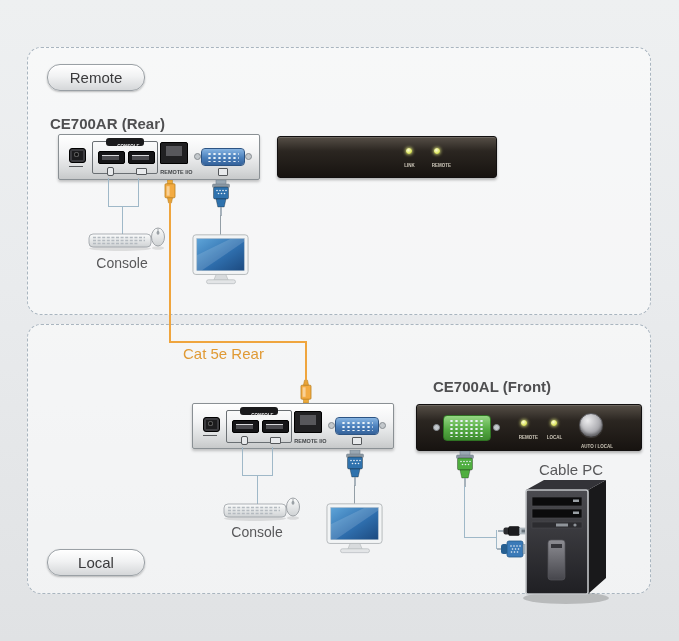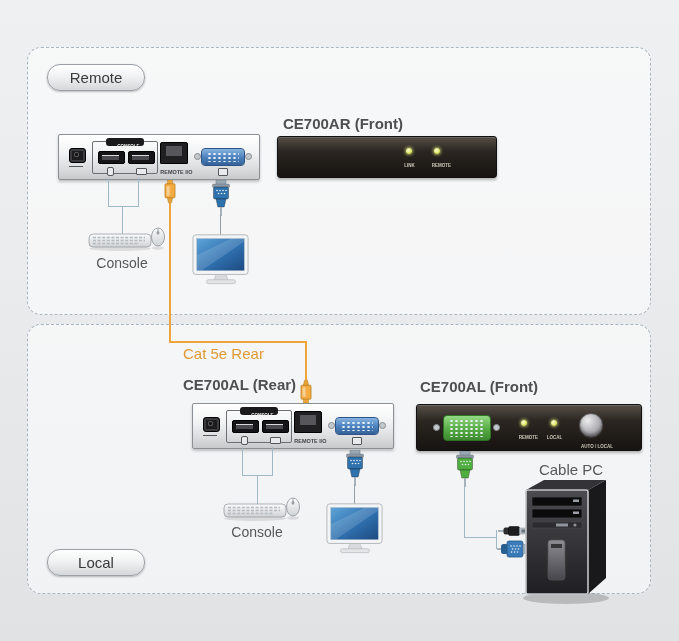--- a/index.html
+++ b/index.html
@@ -170,20 +170,21 @@
   <div class="zone" style="left:27px;top:47px;width:622px;height:266px;"></div>
   <div class="zone" style="left:27px;top:324px;width:622px;height:268px;"></div>
 
   <div class="pill" style="left:47px;top:64px;">
     <span>Remote</span>
   </div>
   <div class="pill" style="left:47px;top:549px;">
     <span>Local</span>
   </div>
 
+  <div class="title" style="left:50px;top:115px;">CE700AR (Rear)</div>
 
   <div class="panel-rear" style="left:58px;top:134px;">
     <div class="power" style="left:10px;top:13px;"></div>
     <div class="polarity" style="left:10px;top:31px;"></div>
 
     <div class="cgroup" style="left:33px;top:6px;width:64px;height:31px;">
       <div class="ctab tl s45" style="left:13px;top:-4px;width:38px;height:8px;">
         <span>CONSOLE</span>
       </div>
       <div class="usb" style="left:5px;top:9px;"></div>
@@ -198,21 +199,20 @@
     </div>
 
     <div class="screw" style="left:135px;top:18px;"></div>
     <div class="vgaport" style="left:142px;top:13px;width:42px;">
       <div class="vgadots"></div>
     </div>
     <div class="screw" style="left:186px;top:18px;"></div>
     <div class="abs" style="left:159px;top:33px;width:8px;height:6px;border:1px solid #55585b;border-radius:1px;background:#e8eaec;"></div>
   </div>
 
-  <div class="title" style="left:283px;top:115px;">CE700AR (Front)</div>
 
   <div class="panel-front" style="left:277px;top:136px;width:218px;height:40px;">
     <div class="led" style="left:128px;top:11px;"></div>
     <div class="tl s45 lite" style="left:116px;top:20px;width:30px;">
       <span>LINK</span>
     </div>
     <div class="led" style="left:156px;top:11px;"></div>
     <div class="tl s45 lite" style="left:144px;top:20px;width:30px;">
       <span>REMOTE</span>
     </div>
@@ -240,21 +240,20 @@
       <use href="#sym-rj45c"></use>
     </svg>
   <div class="cable" style="left:169px;top:204px;width:2px;height:138px;"></div>
   <div class="cable" style="left:169px;top:341px;width:138px;height:2px;"></div>
   <div class="cable" style="left:305px;top:341px;width:2px;height:38px;"></div>
   <svg class="abs" style="left:299px;top:377px;width:14px;height:26px;transform:scaleY(-1);">
       <use href="#sym-rj45c"></use>
     </svg>
   <div class="cablelabel" style="left:183px;top:345px;">Cat 5e Rear</div>
 
-  <div class="title" style="left:183px;top:376px;">CE700AL (Rear)</div>
 
   <div class="panel-rear" style="left:192px;top:403px;">
     <div class="power" style="left:10px;top:13px;"></div>
     <div class="polarity" style="left:10px;top:31px;"></div>
 
     <div class="cgroup" style="left:33px;top:6px;width:64px;height:31px;">
       <div class="ctab tl s45" style="left:13px;top:-4px;width:38px;height:8px;">
         <span>CONSOLE</span>
       </div>
       <div class="usb" style="left:5px;top:9px;"></div>
@@ -287,21 +286,21 @@
   <div class="cap" style="left:217px;top:524px;width:80px;">Console</div>
 
   <svg class="abs" style="left:343px;top:450px;width:24px;height:36px;color:#2f72ad;">
       <use href="#sym-vgac"></use>
     </svg>
   <div class="lineg" style="left:354px;top:485px;width:1px;height:19px;"></div>
   <svg class="abs" style="left:326px;top:502px;width:58px;height:52px;">
       <use href="#sym-monitor"></use>
     </svg>
 
-  <div class="title" style="left:420px;top:378px;text-align:center;">CE700AL (Front)</div>
+  <div class="title" style="left:433px;top:378px;text-align:center;">CE700AL (Front)</div>
 
   <div class="panel-front" style="left:416px;top:404px;width:224px;height:45px;">
     <div class="screw" style="left:16px;top:19px;"></div>
     <div class="vgaport green" style="left:26px;top:10px;width:46px;height:24px;">
       <div class="vgadots"></div>
     </div>
     <div class="screw" style="left:76px;top:19px;"></div>
 
     <div class="led" style="left:104px;top:15px;"></div>
     <div class="tl s45 lite" style="left:92px;top:24px;width:30px;">

